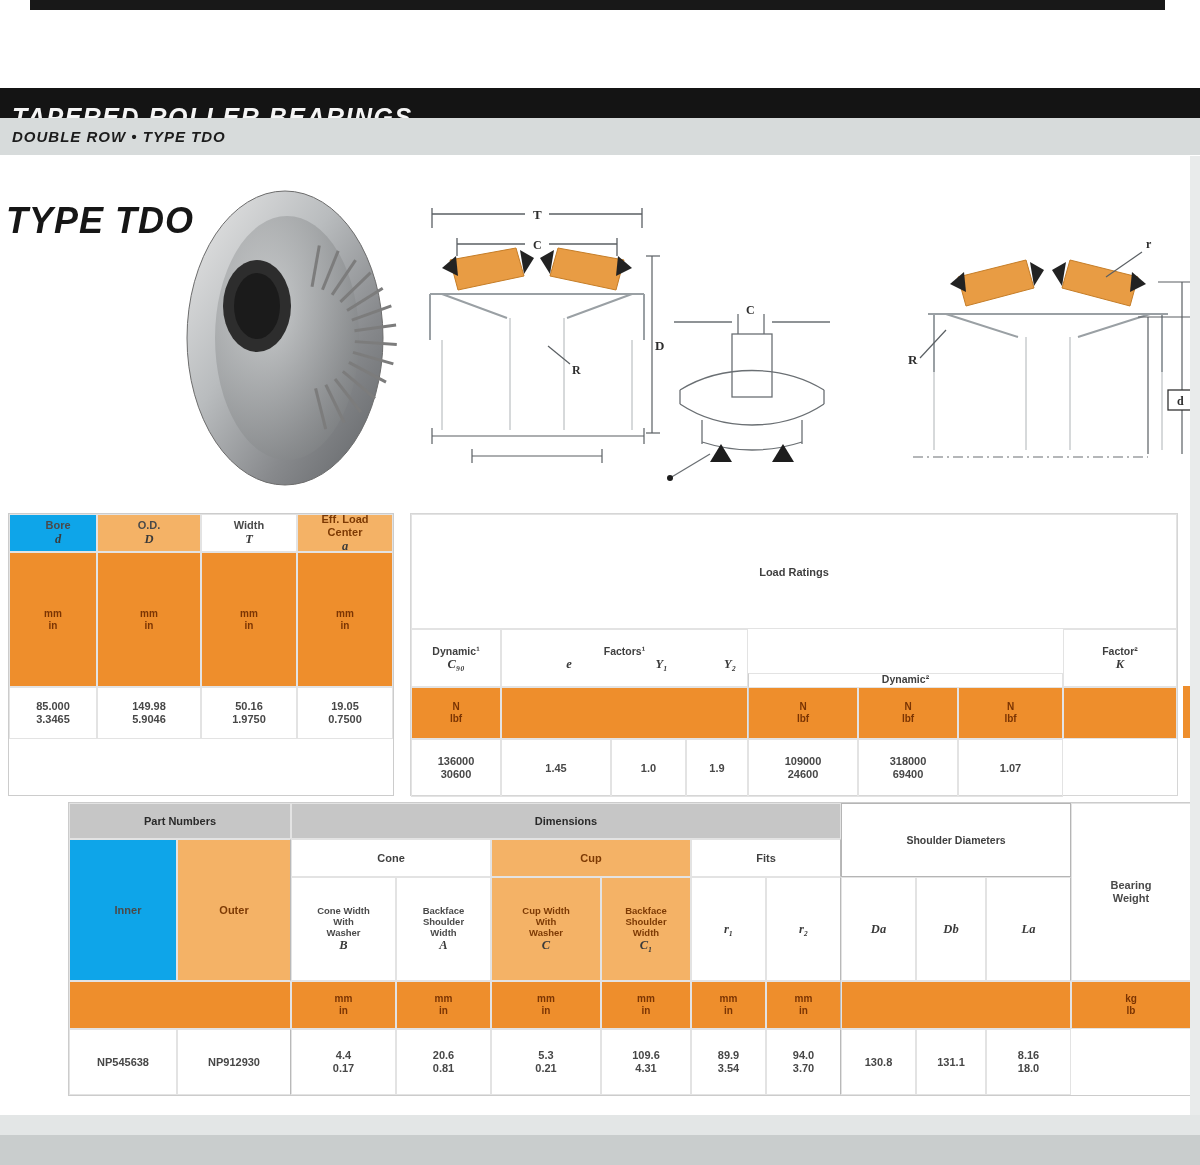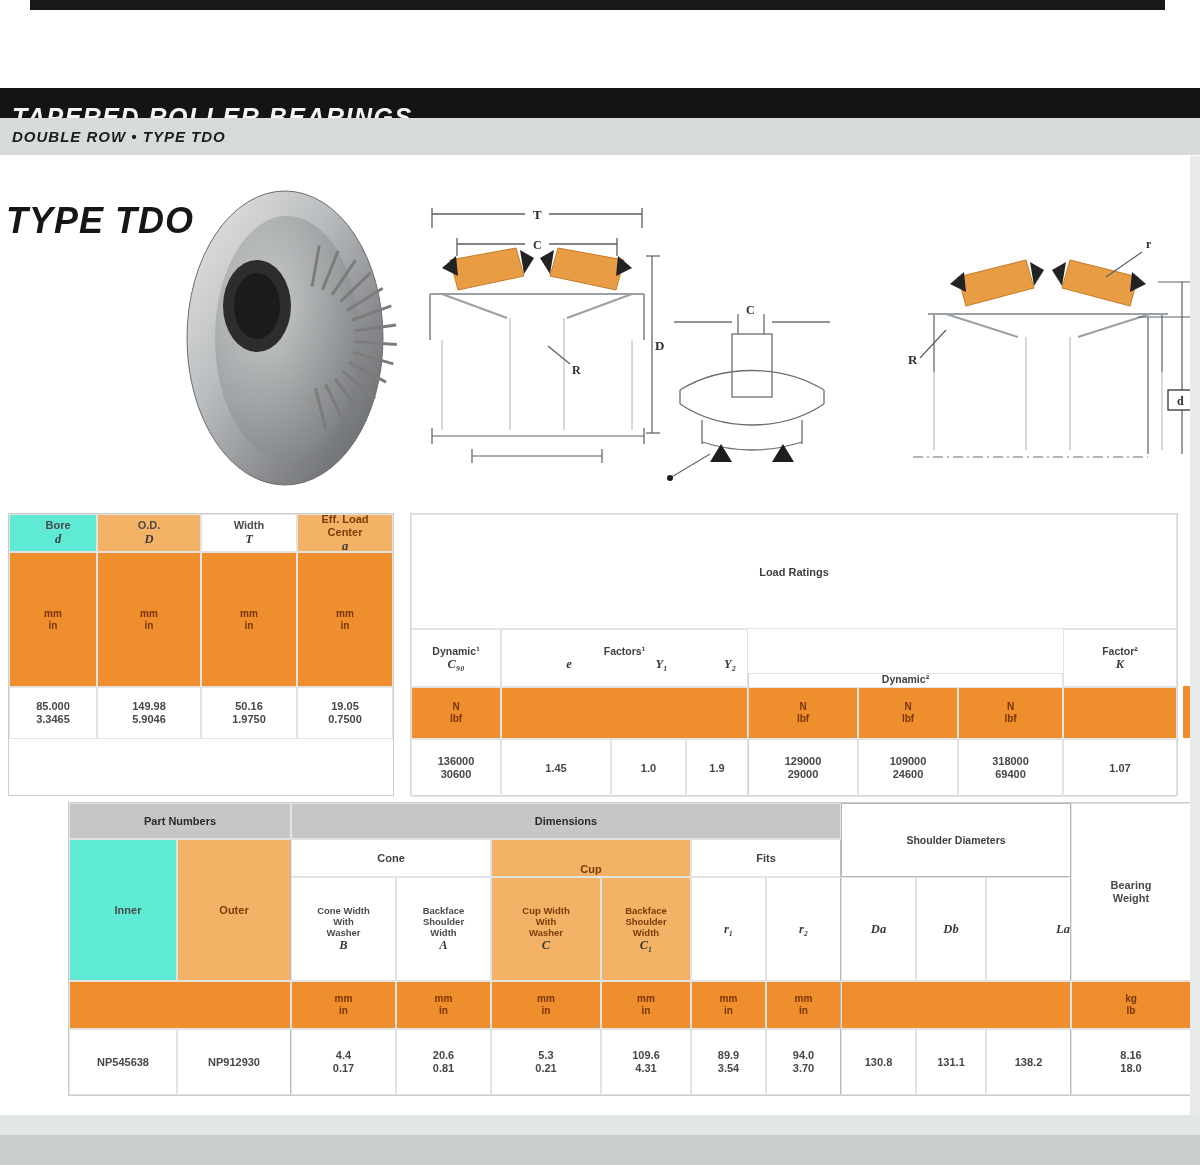--- a/index.html
+++ b/index.html
@@ -20,21 +20,21 @@
   .footer2{position:absolute;left:0;top:1135px;width:1200px;height:30px;background:#c9cdcd;}
   
   .dg{position:absolute;}
   .dg text{font-family:"Liberation Serif",serif;font-weight:bold;fill:#2d2d2d;}
   
   .tbl{position:absolute;background:#ffffff;}
   .cell{box-sizing:border-box;display:flex;flex-direction:column;align-items:center;
         justify-content:center;text-align:center;border:0.5px solid #e3e3e3;}
   .grayhead{background:#c6c6c6;color:#2a2a2a;font-weight:bold;font-size:11px;}
   .whitehead{background:#ffffff;color:#3f3f3f;font-weight:bold;font-size:11px;}
-  .ltgray{background:#5eead4;padding-left:10px;}
+  .ltgray{background:#0ea5e9;padding-left:10px;}
   .tint{background:#f4b266;}
   .orange{background:#ee8e2c;}
   .hlabel{font-size:11px;font-weight:bold;color:#4a4a4a;line-height:13px;}
   .hlabel-sm{font-size:9.5px;font-weight:bold;color:#4a4a4a;line-height:11px;}
   .brown{color:#7d3a04;}
   .sym{font-family:"Liberation Serif",serif;font-style:italic;font-weight:bold;
        font-size:12.5px;color:#3a3a3a;line-height:15px;}
   .unit{font-size:10px;font-weight:bold;color:#7a3403;line-height:12px;}
   .val{font-size:11px;font-weight:bold;color:#474747;line-height:13px;}
   .grp{font-size:10.5px;font-weight:bold;color:#3f3f3f;line-height:12px;}
@@ -325,24 +325,20 @@
       </div>
       <div class="cell">
           <span class="val">1.45</span>
         </div>
       <div class="cell">
           <span class="val">1.0</span>
         </div>
       <div class="cell">
           <span class="val">1.9</span>
         </div>
-      <div class="cell divl">
-        <span class="val">129000</span>
-          <span class="val">29000</span>
-      </div>
       <div class="cell">
         <span class="val">109000</span>
           <span class="val">24600</span>
       </div>
       <div class="cell">
         <span class="val">318000</span>
           <span class="val">69400</span>
       </div>
       <div class="cell">
           <span class="val">1.07</span>
@@ -369,21 +365,21 @@
 
     <div class="cell ltgray" style="grid-row:2/4;">
       <span class="hlabel">Inner</span>
     </div>
     <div class="cell tint bdrR" style="grid-row:2/4;">
       <span class="hlabel brown">Outer</span>
     </div>
     <div class="cell whitehead" style="grid-column:3/5;">
       <span>Cone</span>
     </div>
-    <div class="cell tint" style="grid-column:5/7;justify-content:flex-end;">
+    <div class="cell tint" style="grid-column:5/7;">
       <span class="hlabel brown">Cup</span>
     </div>
     <div class="cell whitehead bdrR" style="grid-column:7/9;">
       <span>Fits</span>
     </div>
 
     <div class="cell" style="background:#fff;">
       <span class="hlabel-sm">Cone Width</span>
       <span class="hlabel-sm">With</span>
       <span class="hlabel-sm">Washer</span>
@@ -412,21 +408,21 @@
     </div>
     <div class="cell bdrR" style="background:#fff;">
       <span class="sym">r₂</span>
     </div>
     <div class="cell" style="background:#fff;">
       <span class="sym">Da</span>
     </div>
     <div class="cell" style="background:#fff;">
       <span class="sym">Db</span>
     </div>
-    <div class="cell bdrR" style="background:#fff;align-items:flex-end;">
+    <div class="cell bdrR" style="background:#fff;">
       <span class="sym">La</span>
     </div>
 
     <div class="cell orange" style="grid-column:1/3;"></div>
     <div class="cell orange">
       <span class="unit">mm</span>
         <span class="unit">in</span>
     </div>
     <div class="cell orange">
       <span class="unit">mm</span>
@@ -483,23 +479,20 @@
     <div class="cell bdrR">
       <span class="val">94.0</span>
         <span class="val">3.70</span>
     </div>
     <div class="cell">
       <span class="val">130.8</span>
     </div>
     <div class="cell">
       <span class="val">131.1</span>
     </div>
-    <div class="cell bdrR">
-      <span class="val">138.2</span>
-    </div>
     <div class="cell">
       <span class="val">8.16</span>
         <span class="val">18.0</span>
     </div>
   </div>
 
   <div class="footer1"></div>
   <div class="footer2"></div>
   <div class="rstrip"></div>
 </div>

